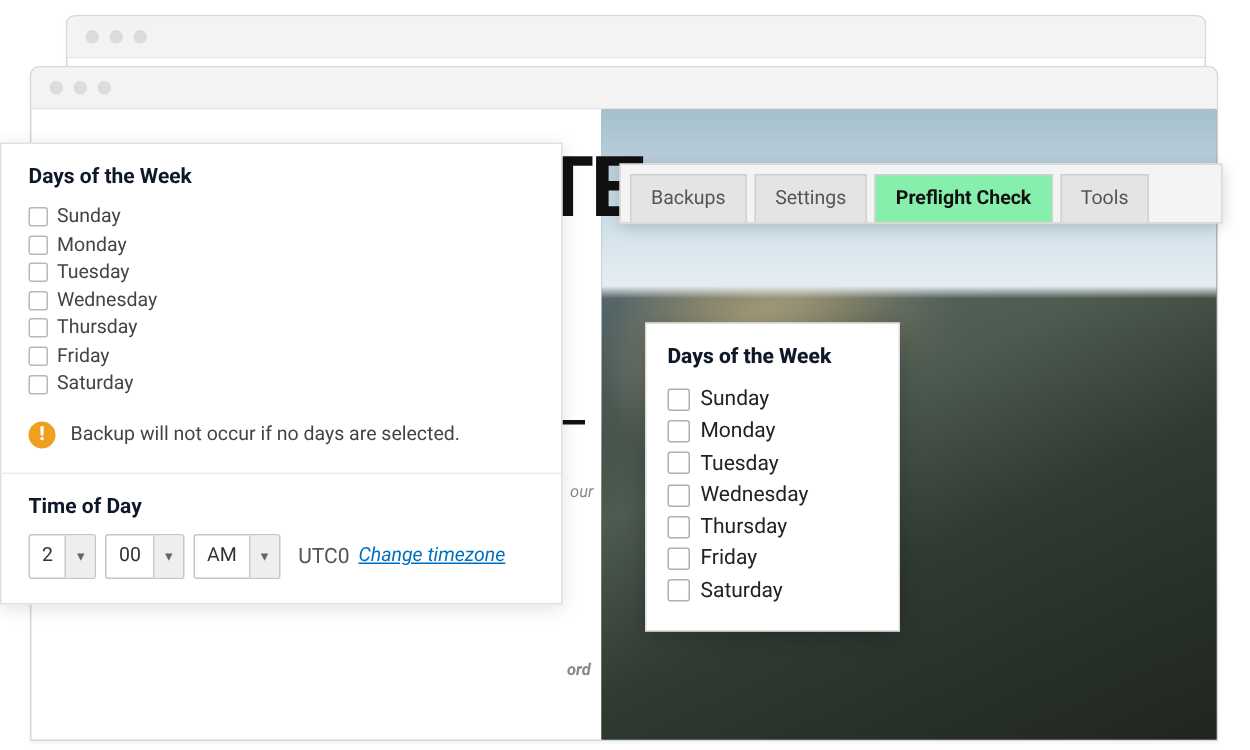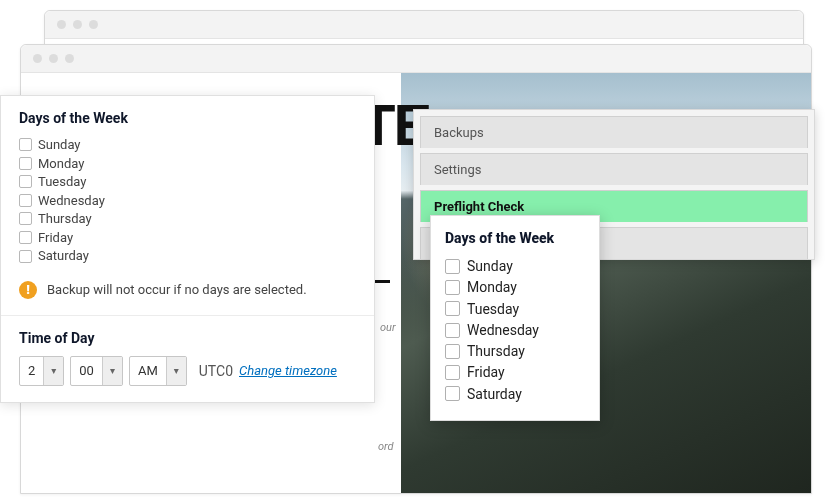--- a/index.html
+++ b/index.html
@@ -125,21 +125,21 @@
   .tabs-panel {
     position: absolute;
     right: 18px; top: 109px;
     width: 402px;
     background: #f4f4f4;
     border: 1px solid #d9d9d9;
     padding: 6px 6px 0;
     z-index: 15;
     box-shadow: 0 2px 10px rgba(0,0,0,0.18);
   }
-  .tabs-row { display: flex; gap: 5px; flex-direction: column; }
+  .tabs-row { display: flex; gap: 5px; }
   .tab {
     padding: 8px 13px; font-size: 13px; color: #555;
     background: #e4e4e4; border: 1px solid #d0d0d0; border-bottom: none;
     cursor: pointer;
   }
   .tab.active { background: #86efac; color: #111; font-weight: 700; }
   .status-row {
     background: #fdfdfd; border: 1px solid #d0d0d0;
     padding: 10px 12px; display: flex; justify-content: space-between;
     font-size: 13px;
@@ -287,13 +287,13 @@
         <span class="sel-btn">▾</span>
       </div>
       <span class="utc">UTC0</span>
       <span class="tz-link">Change timezone</span>
     </div>
   </div>
 
 </div>
 
 <span class="word-frag" style="left:380px; top:321px;">our</span>
-<span class="word-frag" style="left:378px; top:440px;">ord</span>
+<span class="word-frag" style="left:378px; top:440px;font-weight:bold;">ord</span>
 
 </body></html>

